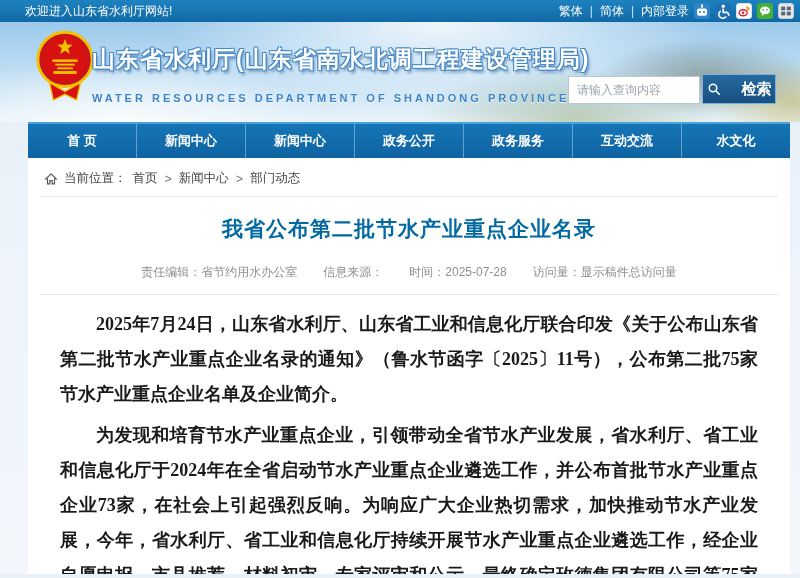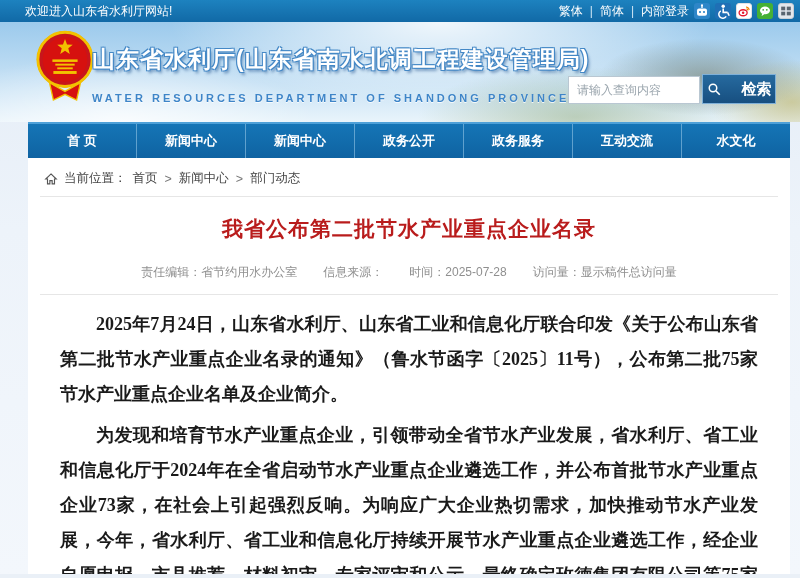--- a/index.html
+++ b/index.html
@@ -84,21 +84,21 @@
   }
   .breadcrumb {
     display:flex; align-items:center; gap:6px;
     padding:12px 14px 9px 16px; font-size:12.5px; color:#444;
   }
   .breadcrumb a { color:#444; text-decoration:none; cursor:pointer; }
   .crumb-sep { color:#777; margin:0 1px; }
   .divider { border:none; border-top:1px solid #e6e6e6; margin:0 12px; }
 
   .article-title {
-    text-align:center; color:#b91c1c; font-size:21px; font-weight:bold;
+    text-align:center; color:#0369a1; font-size:21px; font-weight:bold;
     padding:18px 40px 0 40px; letter-spacing:1px;
   }
   .meta {
     display:flex; justify-content:center; gap:26px;
     margin:21px 0 13px 0; font-size:12px; color:#8f8f8f;
   }
   .article-body {
     padding:6px 32px 0 32px;
     font-family:"Liberation Serif","DejaVu Serif",serif;
     font-size:18px; line-height:35px; color:#1a1a1a; text-align:justify;

